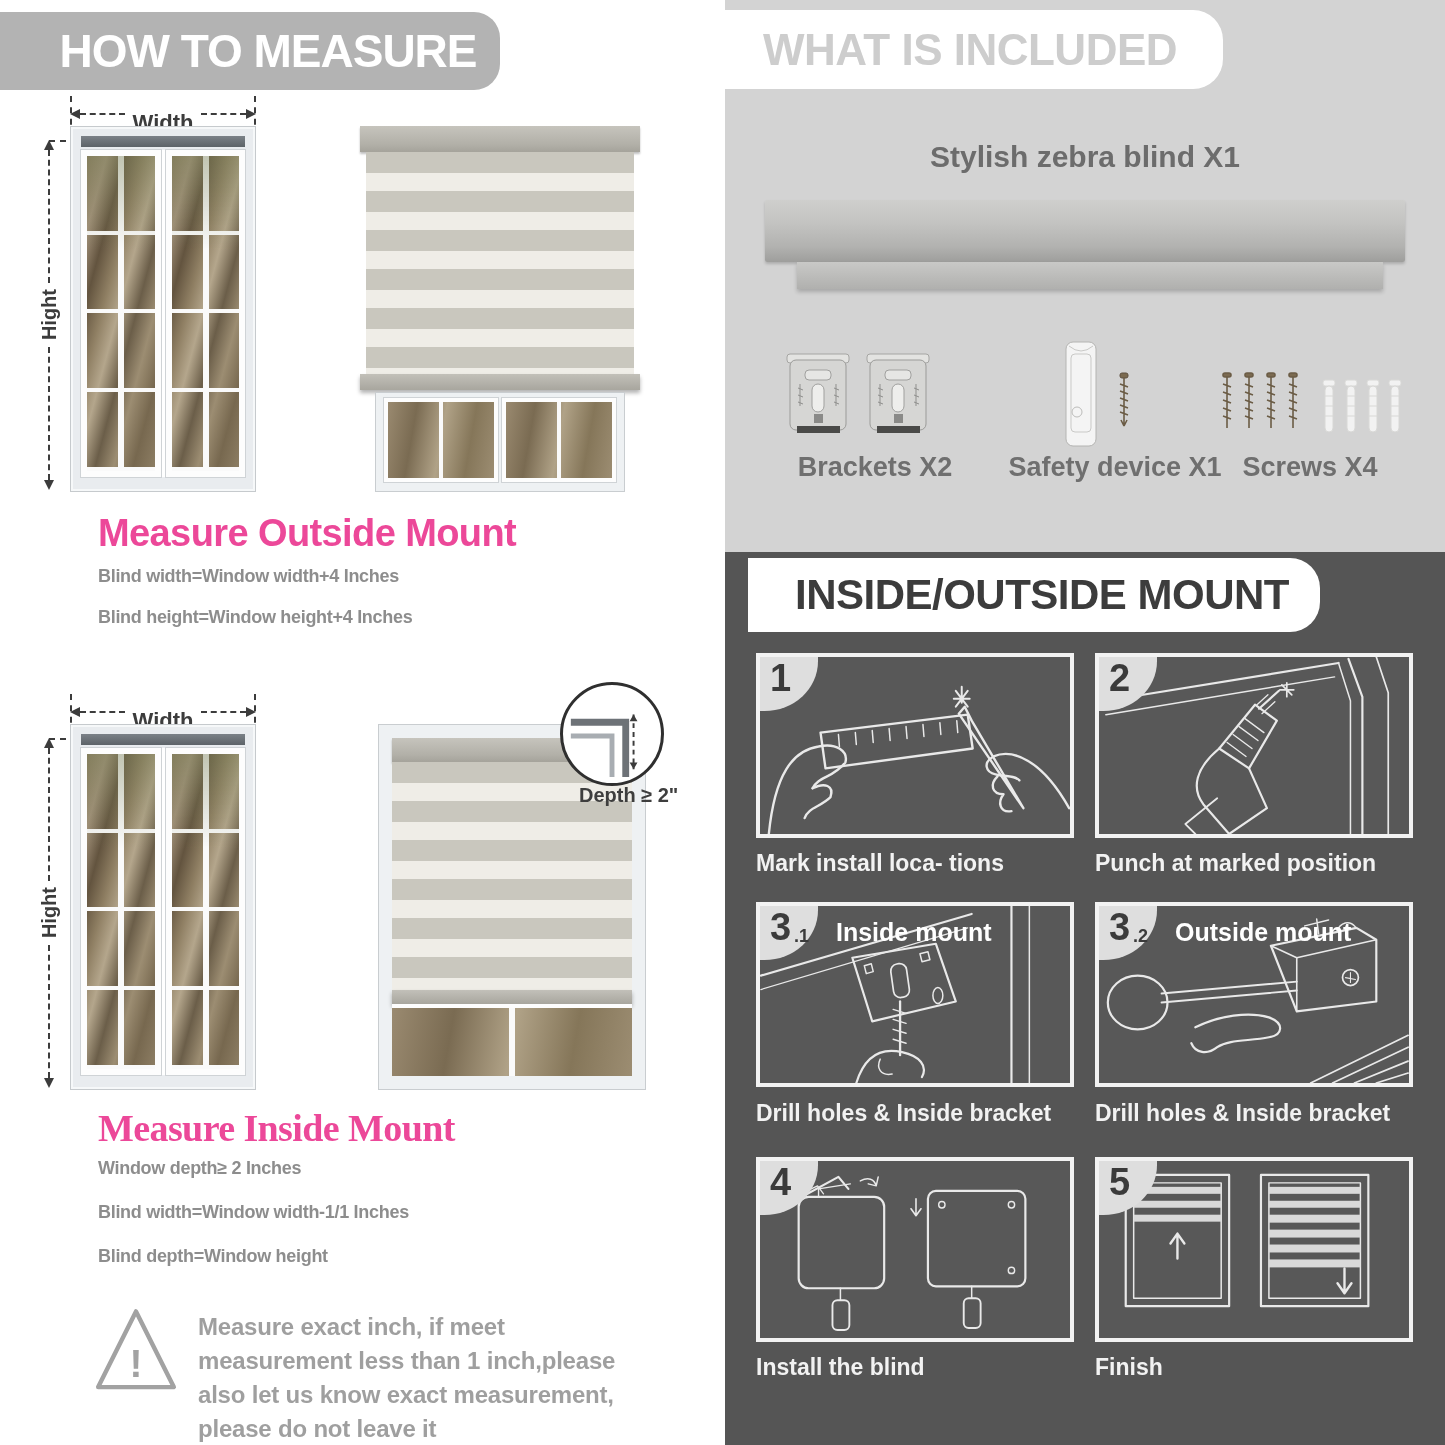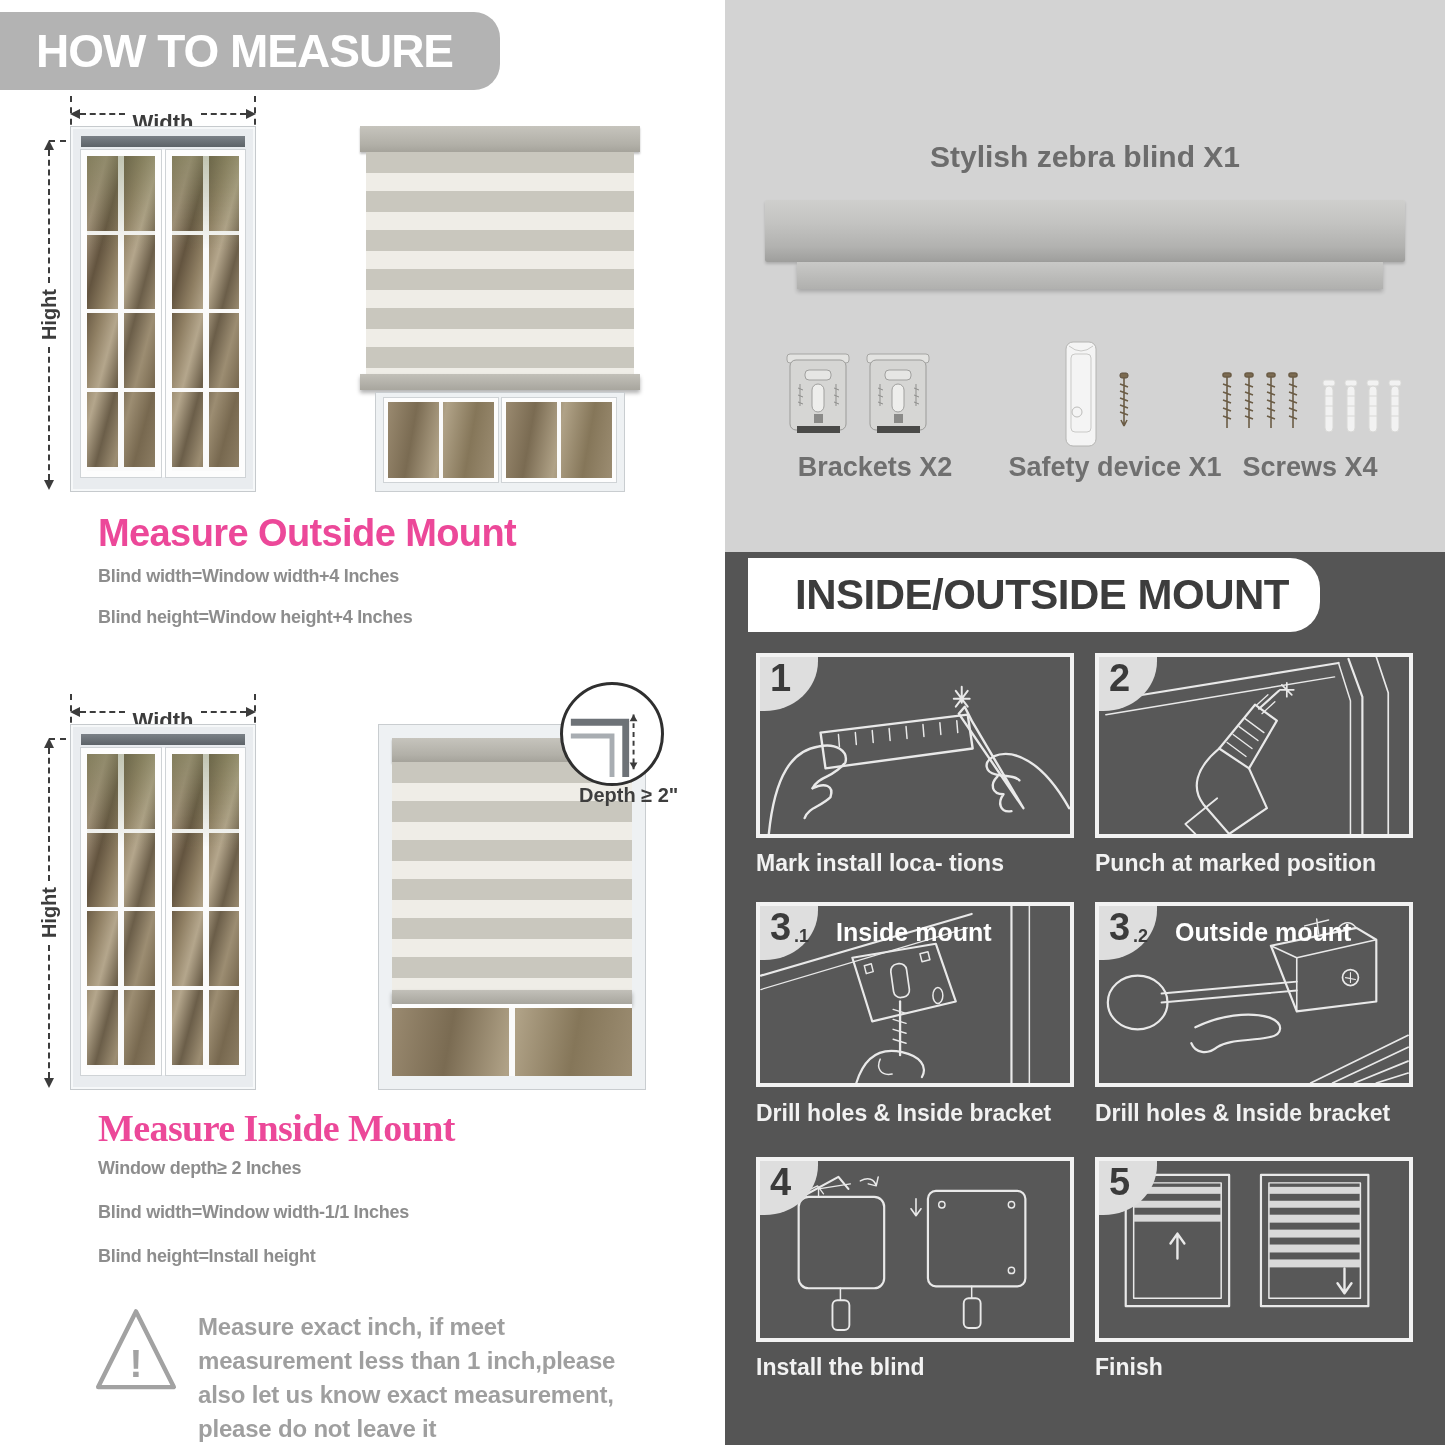--- a/index.html
+++ b/index.html
@@ -4,21 +4,21 @@
 <style>
   html,body{margin:0;padding:0;background:#fff;}
   .page{position:relative;width:1445px;height:1445px;background:#ffffff;overflow:hidden;
         font-family:"Liberation Sans",sans-serif;}
   .abs{position:absolute;}
 
   
   .left-panel{position:absolute;left:0;top:0;width:724px;height:1445px;background:#ffffff;}
   .hdr-left{position:absolute;left:0;top:12px;width:500px;height:78px;background:#b3b3b3;
             border-radius:0 26px 26px 0;display:flex;align-items:center;padding-left:36px;box-sizing:border-box;
-            color:#fff;font-weight:bold;font-size:46px;letter-spacing:-1px;}
+            color:#fff;font-weight:bold;font-size:46px;letter-spacing:-1px;justify-content:center;}
 
   .sec-title{position:absolute;font-weight:bold;font-size:38px;color:#ec4899;letter-spacing:-0.6px;}
   .formula{position:absolute;font-weight:bold;font-size:18px;color:#8d8d8d;letter-spacing:-0.3px;}
 
   
   .width-arrow{position:absolute;display:flex;align-items:center;height:20px;}
   .width-arrow .ah-l{width:0;height:0;border-top:5px solid transparent;border-bottom:5px solid transparent;border-right:10px solid #3c3c3c;}
   .width-arrow .ah-r{width:0;height:0;border-top:5px solid transparent;border-bottom:5px solid transparent;border-left:10px solid #3c3c3c;}
   .width-arrow .dash{flex:1;border-top:2px dashed #3c3c3c;height:0;}
   .width-arrow .wlbl{font-weight:bold;font-size:22px;color:#3c3c3c;padding:0 8px;line-height:20px;margin-top:17px;}
@@ -193,31 +193,34 @@
         <path d="M8,52 L50,52 L50,94" fill="none" stroke="#a8adb2" stroke-width="5"></path>
         <path d="M72,30 L72,86" fill="none" stroke="#3c3c3c" stroke-width="2" stroke-dasharray="5 4"></path>
         <path d="M72,30 l-4,7 h8 Z M72,86 l-4,-7 h8 Z" fill="#3c3c3c"></path>
       </svg>
     </div>
     <div class="depth-label" style="left:579px;top:784px;">Depth ≥ 2"</div>
 
     <div class="sec-title" style="left:98px;top:1106px;font-family:Liberation Serif, serif;">Measure Inside Mount</div>
     <div class="formula" style="left:98px;top:1158px;">Window depth≥ 2 Inches</div>
     <div class="formula" style="left:98px;top:1202px;">Blind width=Window width-1/1 Inches</div>
-    <div class="formula" style="left:98px;top:1246px;">Blind height=Install height</div>
+    <div class="formula" style="left:98px;top:1246px;">Blind depth=Window height</div>
 
     <svg class="abs" style="left:92px;top:1302px;" width="88" height="98" viewBox="0 0 100 110">
       <path d="M50,10 L93,96 L7,96 Z" fill="none" stroke="#a2a2a2" stroke-width="5" stroke-linejoin="round"></path>
       <text x="50" y="84" text-anchor="middle" font-size="44" font-weight="bold" fill="#a2a2a2">!</text>
     </svg>
     <div class="warn-text" style="left:198px;top:1310px;width:445px;">Measure exact inch, if meet measurement less than 1 inch,please also let us know exact measurement, please do not leave it</div>
   </div>
 
   <div class="right-top">
 
+    <div class="hdr-included">
+      <span>WHAT IS INCLUDED</span>
+    </div>
 
     <div class="product-label">Stylish zebra blind X1</div>
 
     <div class="headrail-main"></div>
     <div class="headrail-sub"></div>
 
     <svg class="abs" style="left:60px;top:348px;" width="66" height="96" viewBox="0 0 66 96">
       <rect x="2" y="6" width="62" height="9" rx="3" fill="#e3e3e1" stroke="#a5a5a3"></rect>
       <rect x="5" y="12" width="56" height="70" rx="6" fill="#d6d6d4" stroke="#9b9b99"></rect>
       <rect x="20" y="22" width="26" height="10" rx="4" fill="#e6e6e4" stroke="#a0a09e"></rect>

